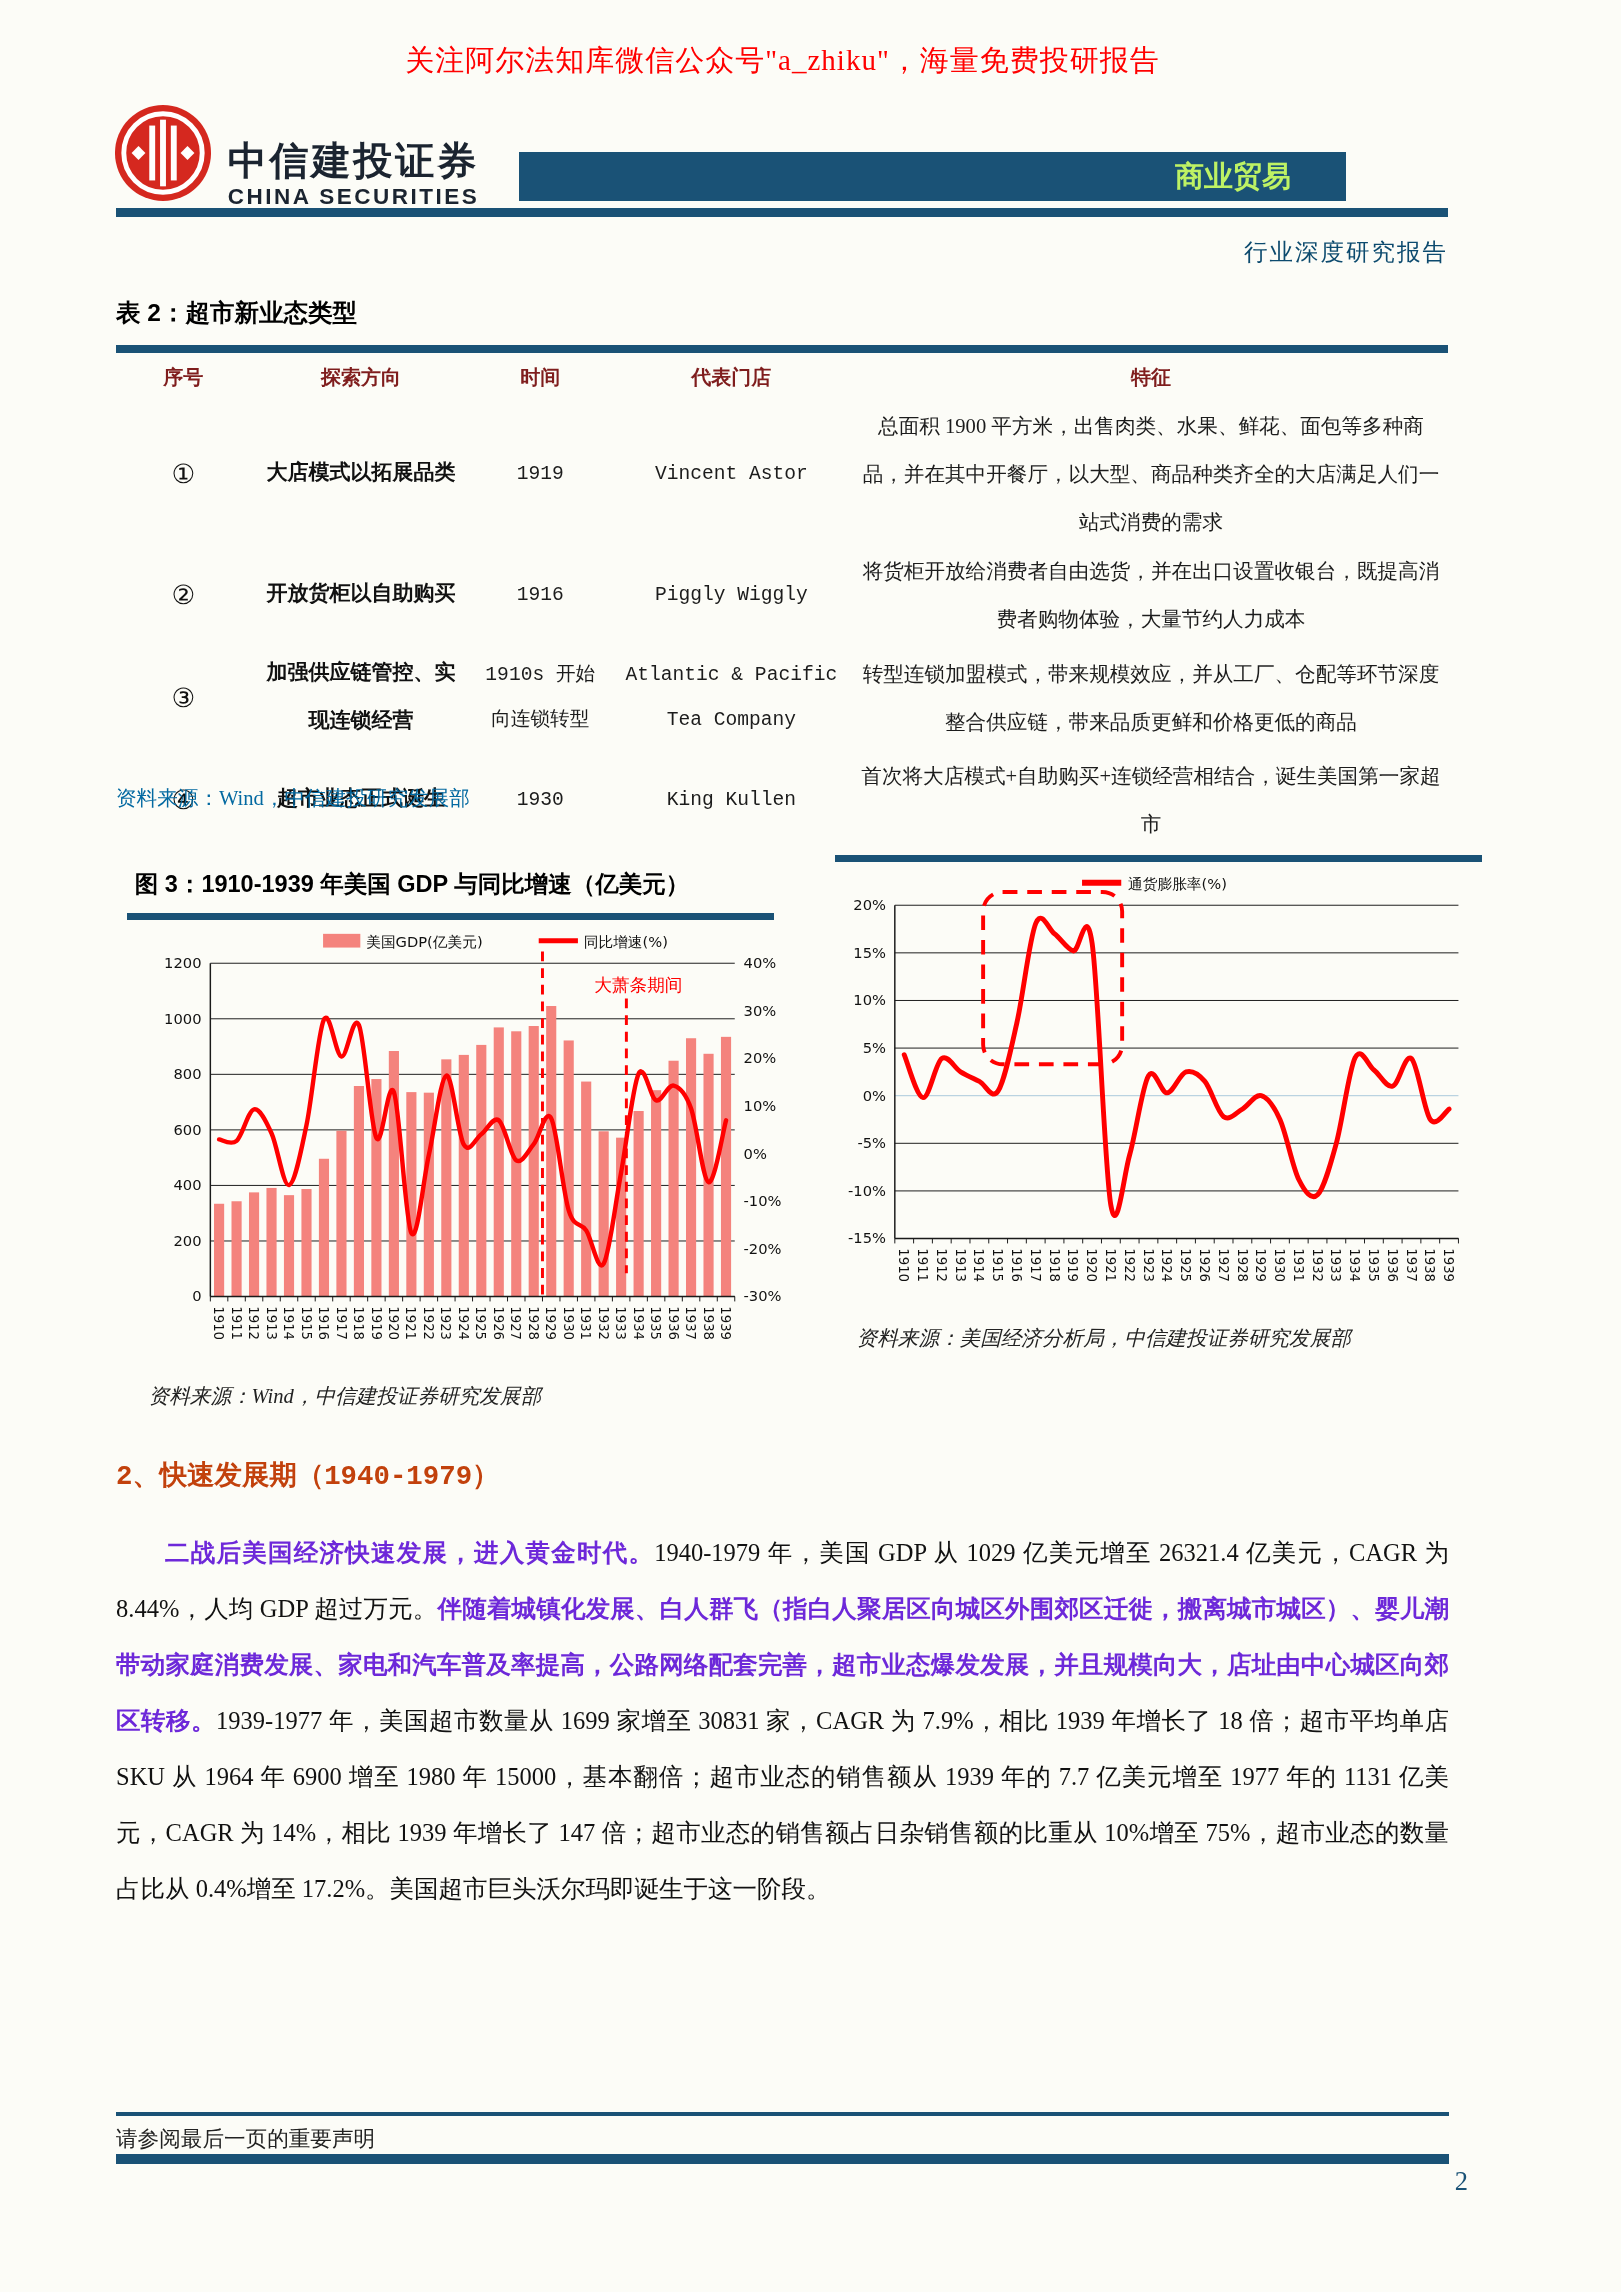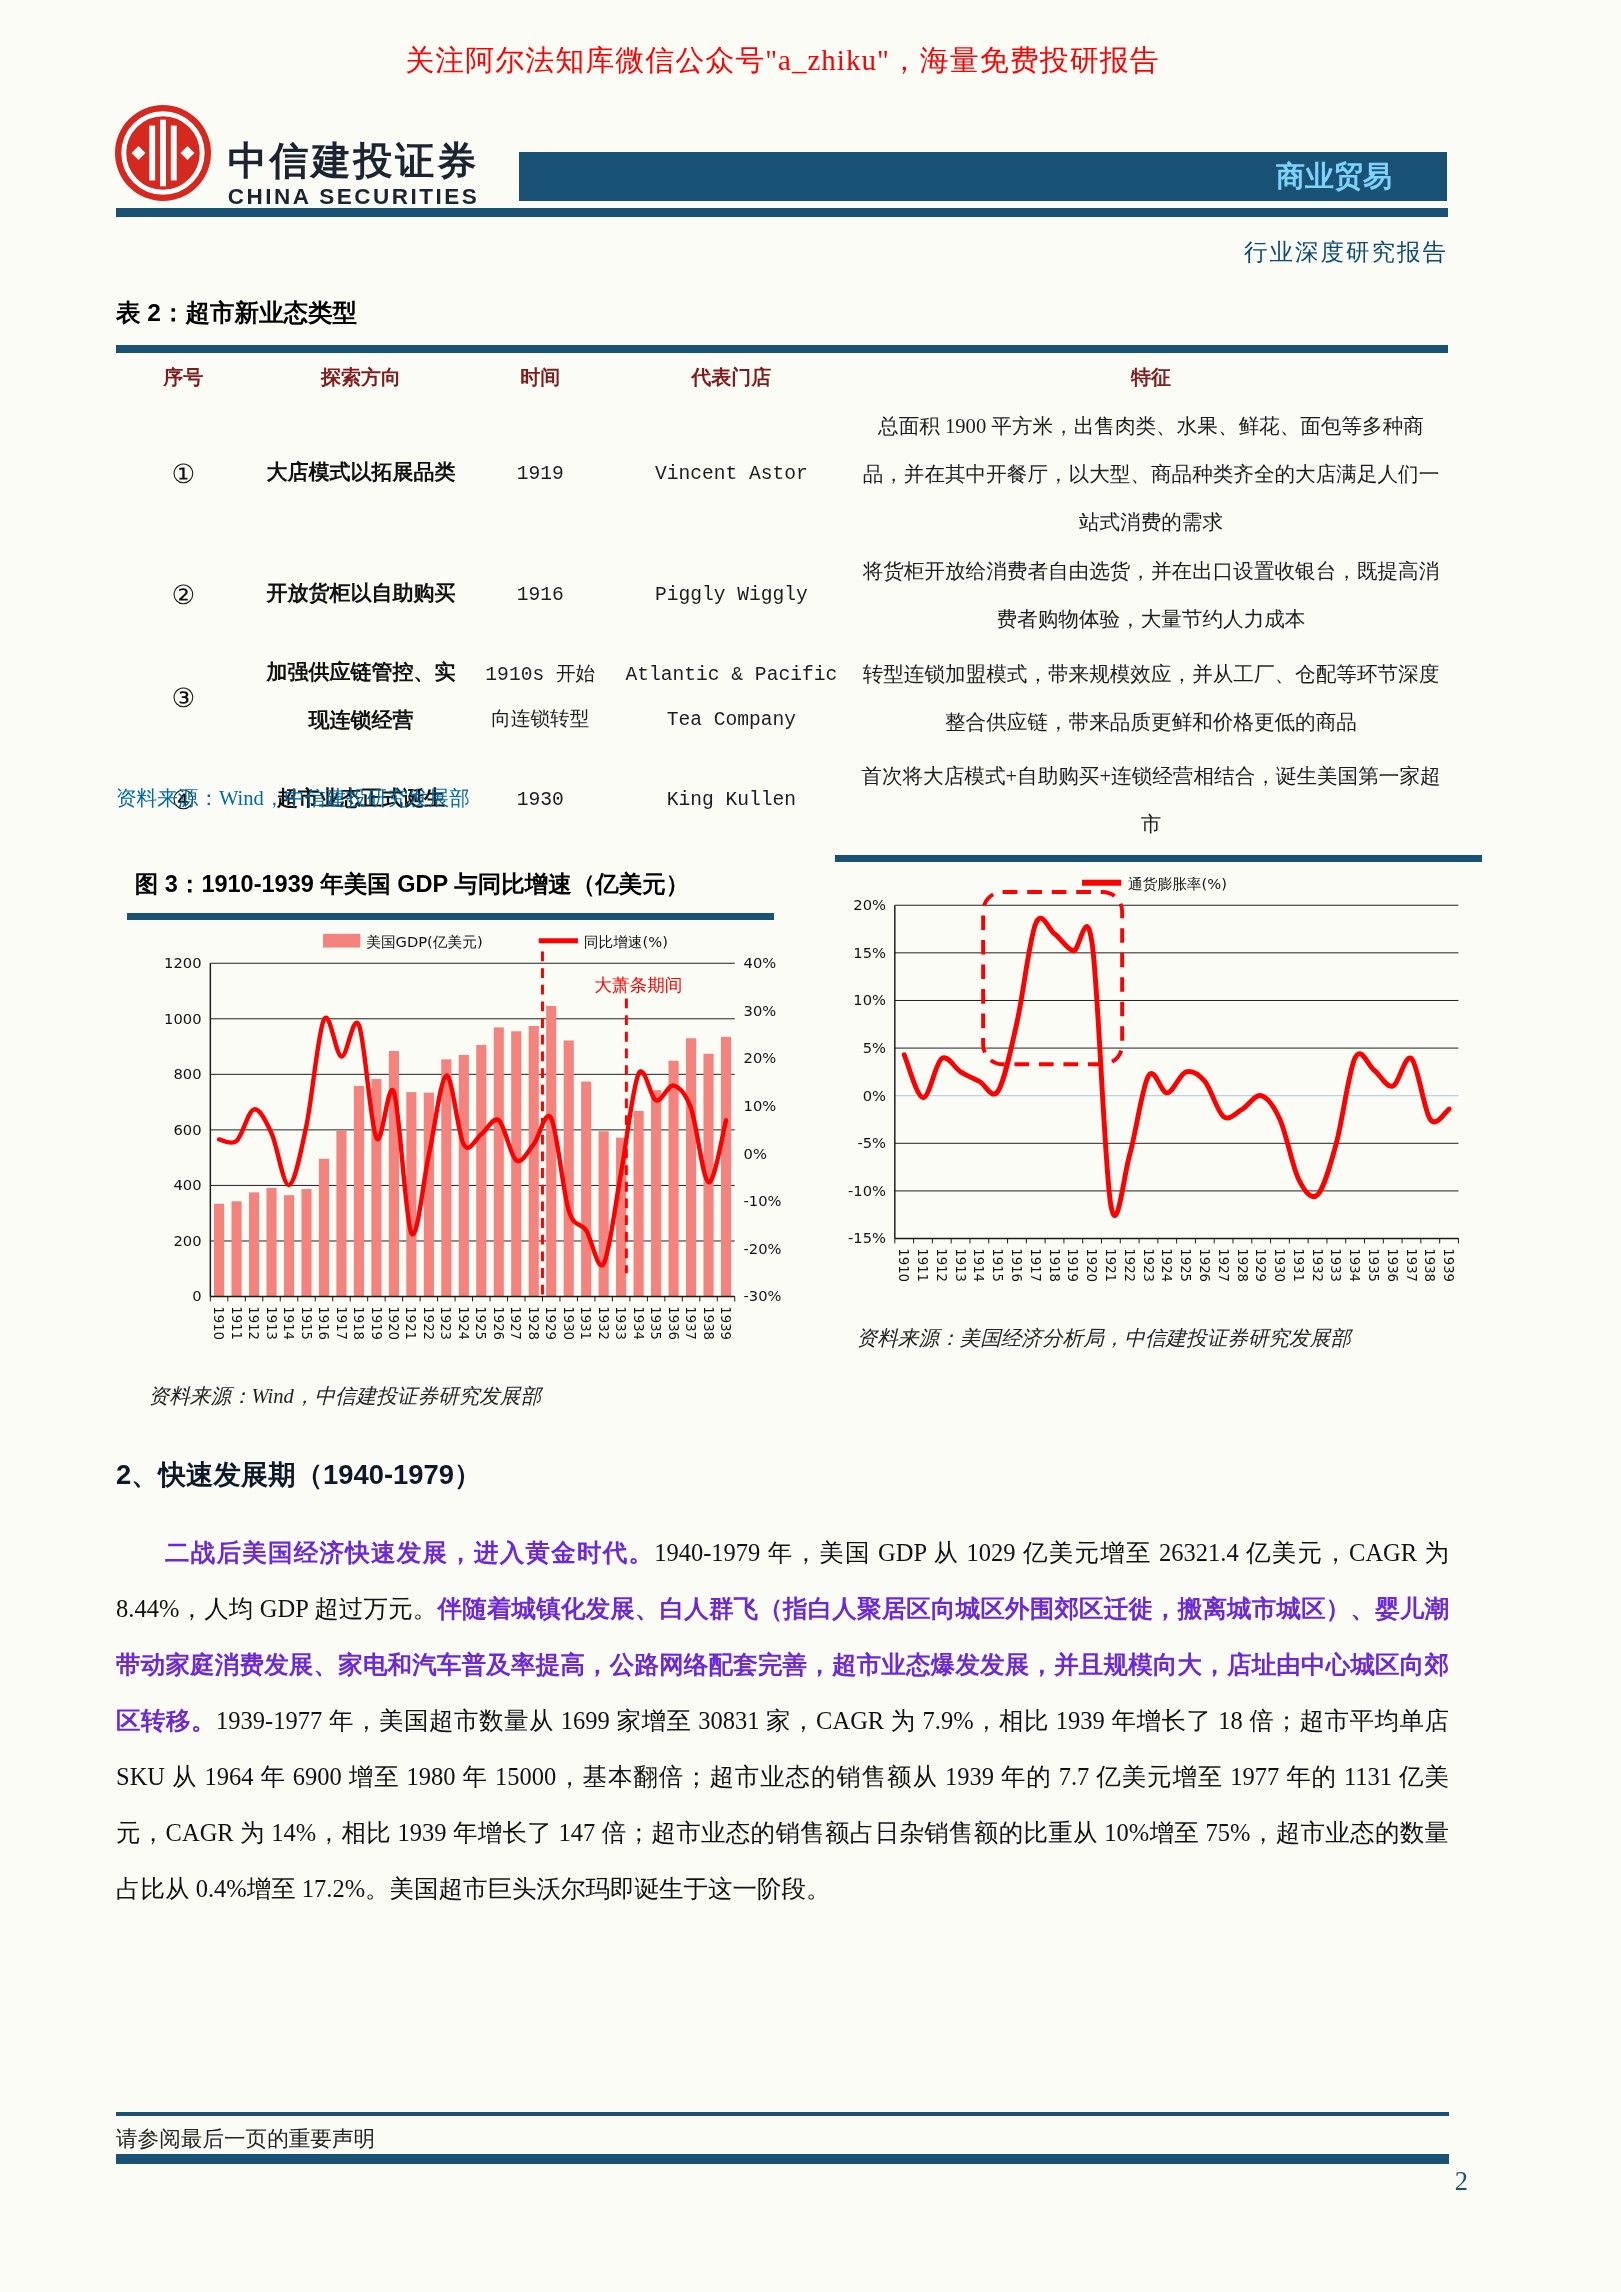--- a/index.html
+++ b/index.html
@@ -9,22 +9,22 @@
   .banner{position:absolute;left:116px;width:1333px;top:41px;text-align:center;
           color:#ff0000;font-size:29px;letter-spacing:1px;}
 
   .logo{position:absolute;left:114px;top:96px;display:flex;align-items:center;gap:15.7px;}
   .logo-mark{width:98px;height:98px;}
   .logo-text .cn{font-family:"Liberation Sans","DejaVu Sans",sans-serif;font-weight:bold;
                  font-size:39px;color:#1b2430;letter-spacing:2.9px;line-height:1.1;margin-top:44px;}
   .logo-text .en{font-family:"Liberation Sans","DejaVu Sans",sans-serif;font-weight:bold;
                  font-size:22.5px;color:#1b2430;letter-spacing:2.5px;line-height:1.2;}
 
-  .industry-bar{position:absolute;left:519px;top:152px;width:928px;height:49px;background:#1A5276;
-                color:#7dd3fc;font-family:"Liberation Sans","DejaVu Sans",sans-serif;font-weight:bold;
+  .industry-bar{position:absolute;left:519px;top:152px;width:827px;height:49px;background:#1A5276;
+                color:#bef264;font-family:"Liberation Sans","DejaVu Sans",sans-serif;font-weight:bold;
                 font-size:29px;line-height:49px;text-align:right;padding-right:55px;box-sizing:border-box;}
   .header-rule{position:absolute;left:116px;top:208px;width:1332px;height:8.8px;background:#1A5276;}
   .report-type{position:absolute;right:173px;top:236px;font-size:23.5px;color:#0c4a6e;
                font-family:"Liberation Sans","DejaVu Sans",sans-serif;letter-spacing:2px;}
 
   .table-title{position:absolute;left:116px;top:296px;font-size:24.5px;font-weight:bold;color:#000;
                font-family:"Liberation Sans","DejaVu Sans",sans-serif;}
   table.data-table{position:absolute;left:116px;top:345px;width:1332px;border-collapse:collapse;
                    border-top:8.8px solid #1A5276;table-layout:fixed;}
   .data-table th{font-family:"Liberation Sans","DejaVu Sans",sans-serif;font-size:20px;font-weight:bold;
@@ -45,22 +45,22 @@
   .table-source{position:absolute;left:116px;top:784px;font-size:20.6px;color:#0369a1;}
 
   .figure{position:absolute;top:855px;width:647px;}
   #fig3{left:127px;} #fig4{left:835px;}
   .fig-title{height:58px;display:flex;align-items:center;padding-left:7.8px;font-size:23.5px;font-weight:bold;
              color:#000;font-family:"Liberation Sans","DejaVu Sans",sans-serif;}
   .fig-rule{height:6.9px;background:#1A5276;}
   .figure svg{display:block;margin-top:5.9px;overflow:visible;}
   .fig-source{margin-top:9.8px;padding-left:21.6px;font-style:italic;font-size:20.6px;color:#222;}
 
-  .section-heading{position:absolute;left:116px;top:1457px;font-size:27.4px;font-weight:bold;color:#0f172a;
-                   font-family:Liberation Sans, sans-serif;}
+  .section-heading{position:absolute;left:116px;top:1457px;font-size:27.4px;font-weight:bold;color:#c2410c;
+                   font-family:Liberation Mono, monospace;}
   .paragraph{position:absolute;left:116px;top:1525px;width:1333px;font-size:24.5px;line-height:56px;
              text-align:justify;text-indent:2em;color:#111;}
   .paragraph b{color:#6d28d9;}
 
   .footer-thin{position:absolute;left:116px;top:2112px;width:1333px;height:3.9px;background:#1A5276;}
   .footer-text{position:absolute;left:116px;top:2124px;font-size:21.6px;color:#222;
                font-family:"Liberation Sans","DejaVu Sans",sans-serif;}
   .footer-thick{position:absolute;left:116px;top:2154px;width:1333px;height:9.8px;background:#1A5276;}
   .page-number{position:absolute;right:153px;top:2166px;font-size:26.5px;color:#1A5276;}
 </style>

